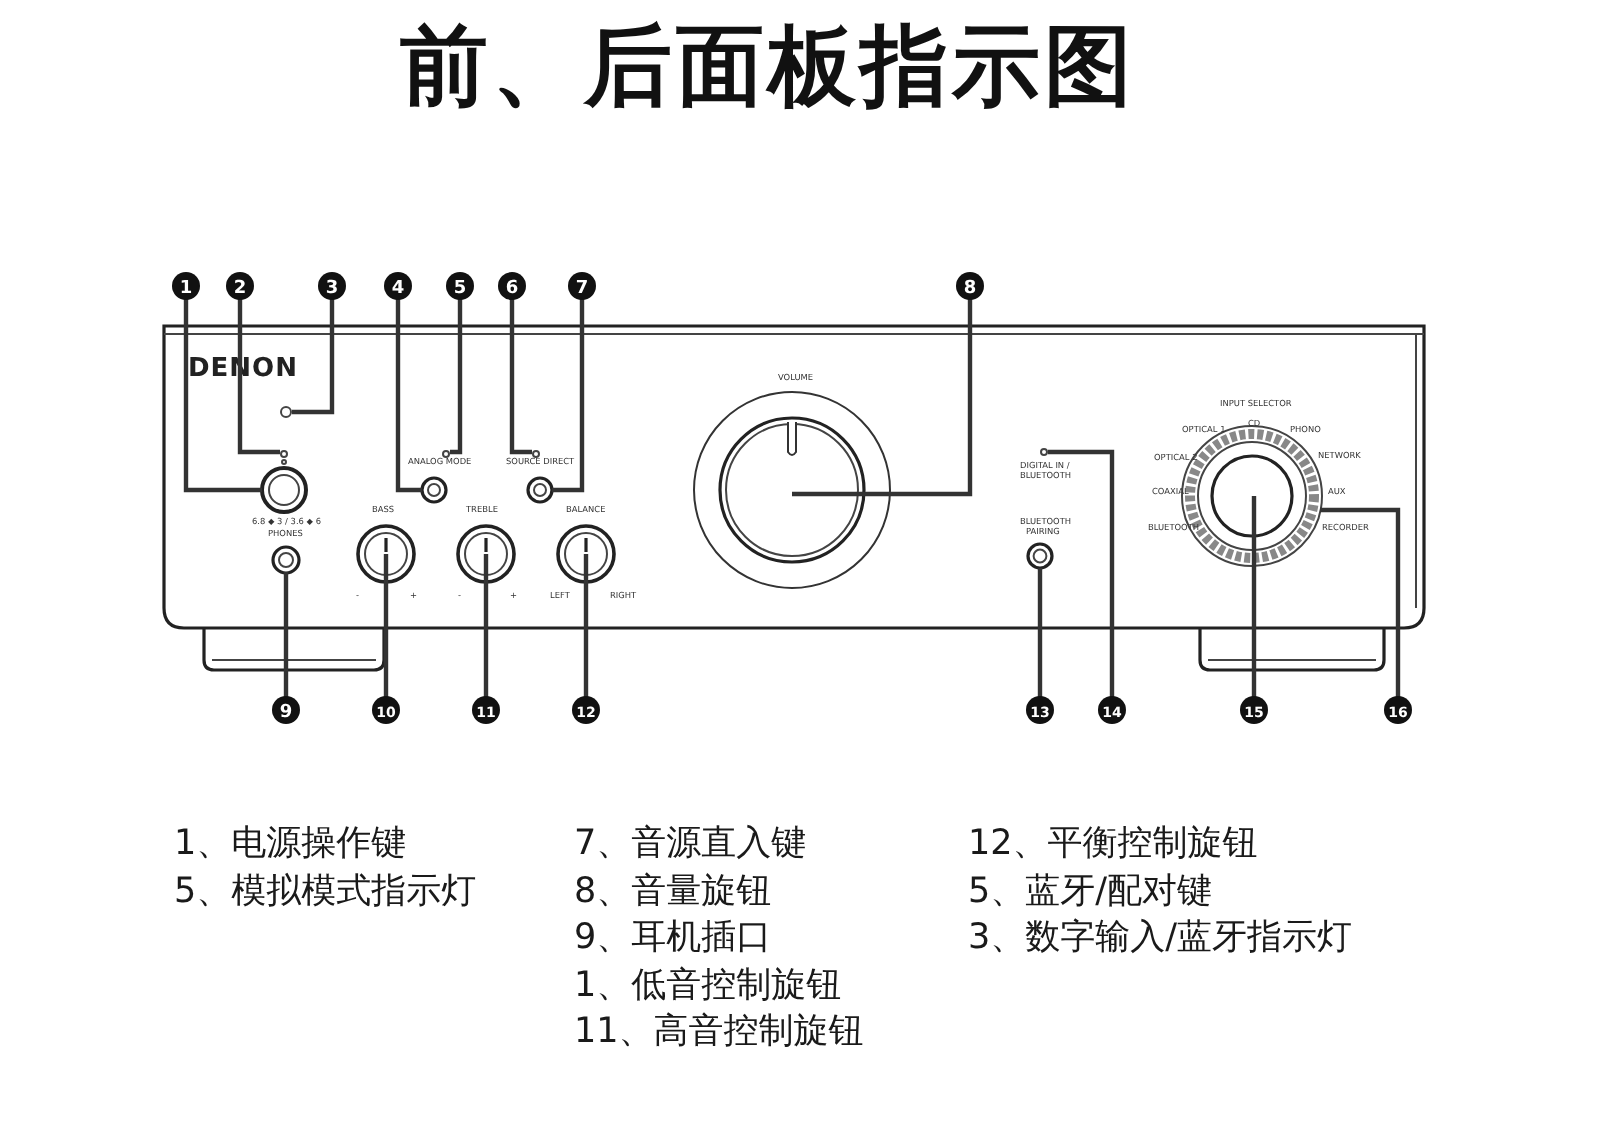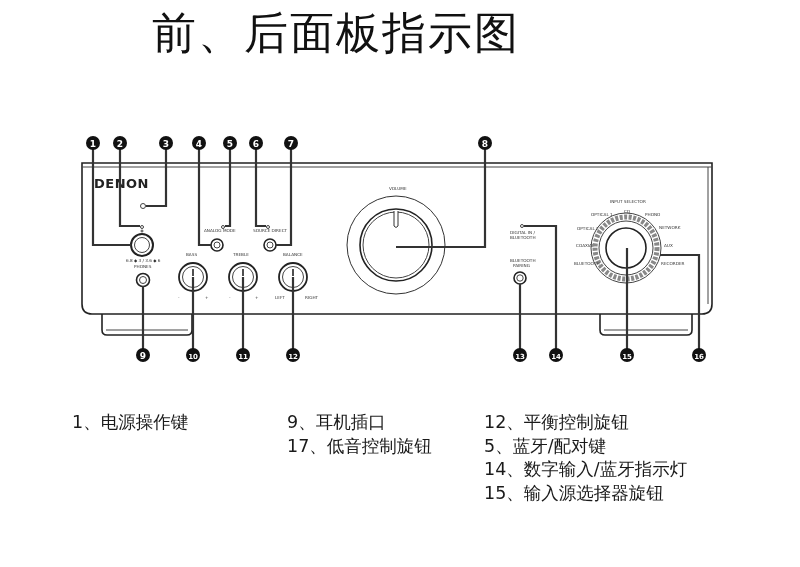--- a/index.html
+++ b/index.html
@@ -1,19 +1,19 @@
 <!DOCTYPE html>
 <html><head>
 <meta charset="utf-8">
 <style>
   html, body { margin: 0; padding: 0; background: #ffffff; }
   body { width: 800px; height: 567px; position: relative; overflow: hidden;
          font-family: "DejaVu Sans", sans-serif; color: #111; }
   .title { position: absolute; left: 0; width: 672px; top: 4px; text-align: center;
-           font-size: 44px; font-weight: normal; letter-spacing: 2px; color: #111; }
+           font-size: 44px; font-weight: bold; letter-spacing: 2px; color: #111; padding-left: 48px; }
   svg#panel { position: absolute; left: 0; top: 0; }
   .legend-col { position: absolute; top: 411px; font-size: 17.5px; line-height: 23.6px; color: #1a1a1a; }
   .legend-col div { white-space: nowrap; }
   .mk { fill: #111; }
   .mkt { fill: #fff; font-size: 9px; font-weight: bold; font-family: "DejaVu Sans", sans-serif; }
   .tiny { font-size: 4.2px; fill: #333; font-family: "DejaVu Sans", sans-serif; }
   .brand { font-size: 13px; font-weight: bold; fill: #222; font-family: "DejaVu Sans", sans-serif; letter-spacing: 0.5px; }
   .ln { stroke: #333; stroke-width: 2.2; fill: none; }
   .body { stroke: #222; stroke-width: 1.6; fill: #fff; }
   .thin { stroke: #444; stroke-width: 1; fill: none; }
@@ -190,25 +190,28 @@
   <g>
       <circle cx="627" cy="355" r="7" class="mk"></circle>
       <text x="627" y="358.5" text-anchor="middle" class="mkt" style="font-size:7px">15</text>
     </g>
   <g>
       <circle cx="699" cy="355" r="7" class="mk"></circle>
       <text x="699" y="358.5" text-anchor="middle" class="mkt" style="font-size:7px">16</text>
     </g>
 </svg>
 
-<div class="legend-col" style="left:72px">
+<div class="legend-col" style="left:87px">
   <div>1、电源操作键</div>
+  <div>5、模拟模式指示灯</div>
 </div>
 <div class="legend-col" style="left:287px">
+  <div>7、音源直入键</div>
+  <div>8、音量旋钮</div>
   <div>9、耳机插口</div>
-  <div>17、低音控制旋钮</div>
+  <div>1、低音控制旋钮</div>
+  <div>11、高音控制旋钮</div>
 </div>
 <div class="legend-col" style="left:484px">
   <div>12、平衡控制旋钮</div>
   <div>5、蓝牙/配对键</div>
-  <div>14、数字输入/蓝牙指示灯</div>
-  <div>15、输入源选择器旋钮</div>
+  <div>3、数字输入/蓝牙指示灯</div>
 </div>
 
 </body></html>

